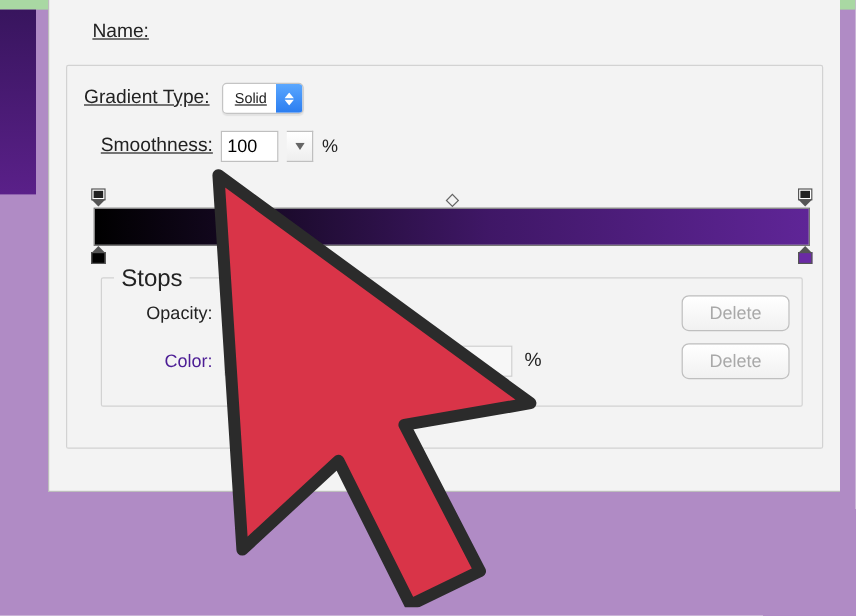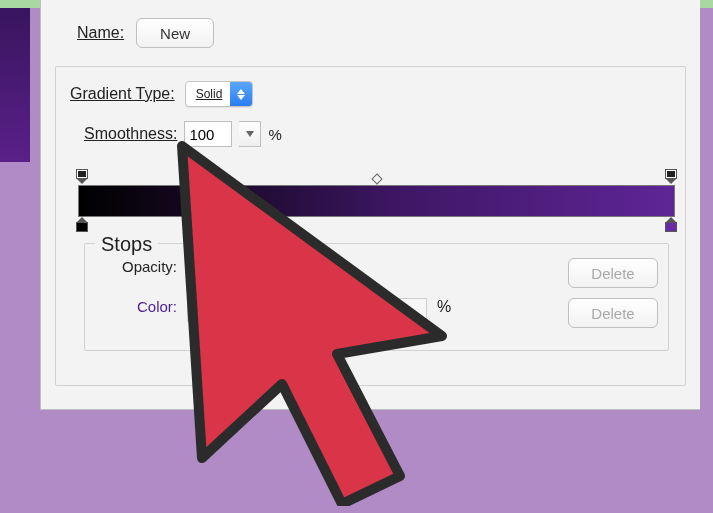--- a/index.html
+++ b/index.html
@@ -208,20 +208,21 @@
     border: 1px solid #555;
     margin: -1px auto 0;
   }
 
   .fs-stops {
     margin-top: 8px;
     padding: 14px 10px 12px 10px;
   }
   .stops-row {
     display: flex;
+    align-items: center;
     gap: 10px;
     margin-bottom: 10px;
     margin-left: 8px;
   }
   .stops-row .lab { width: 74px; text-align: right; }
   .stops-row .lab.disabled { color: #4c1d95; }
   .opacity-input {
     width: 54px; height: 26px;
     border: 2px solid #6fa7ff;
     background: #eaf2ff;
@@ -253,21 +254,20 @@
 </head>
 <body>
 
 <div class="bg-top"></div>
 <div class="bg-left-strip"></div>
 
 <div class="dialog">
 
   <div class="row-name">
     <span class="label">Name:</span>
-    <button class="btn">New</button>
   </div>
 
   <div class="fieldset fs-main">
 
     <div class="row-type">
       <span class="label">Gradient Type:</span>
       <div class="select-wrap">
         <span class="sel-text">Solid</span>
         <span class="sel-btn">
           <svg width="8" height="5" viewBox="0 0 8 5">

